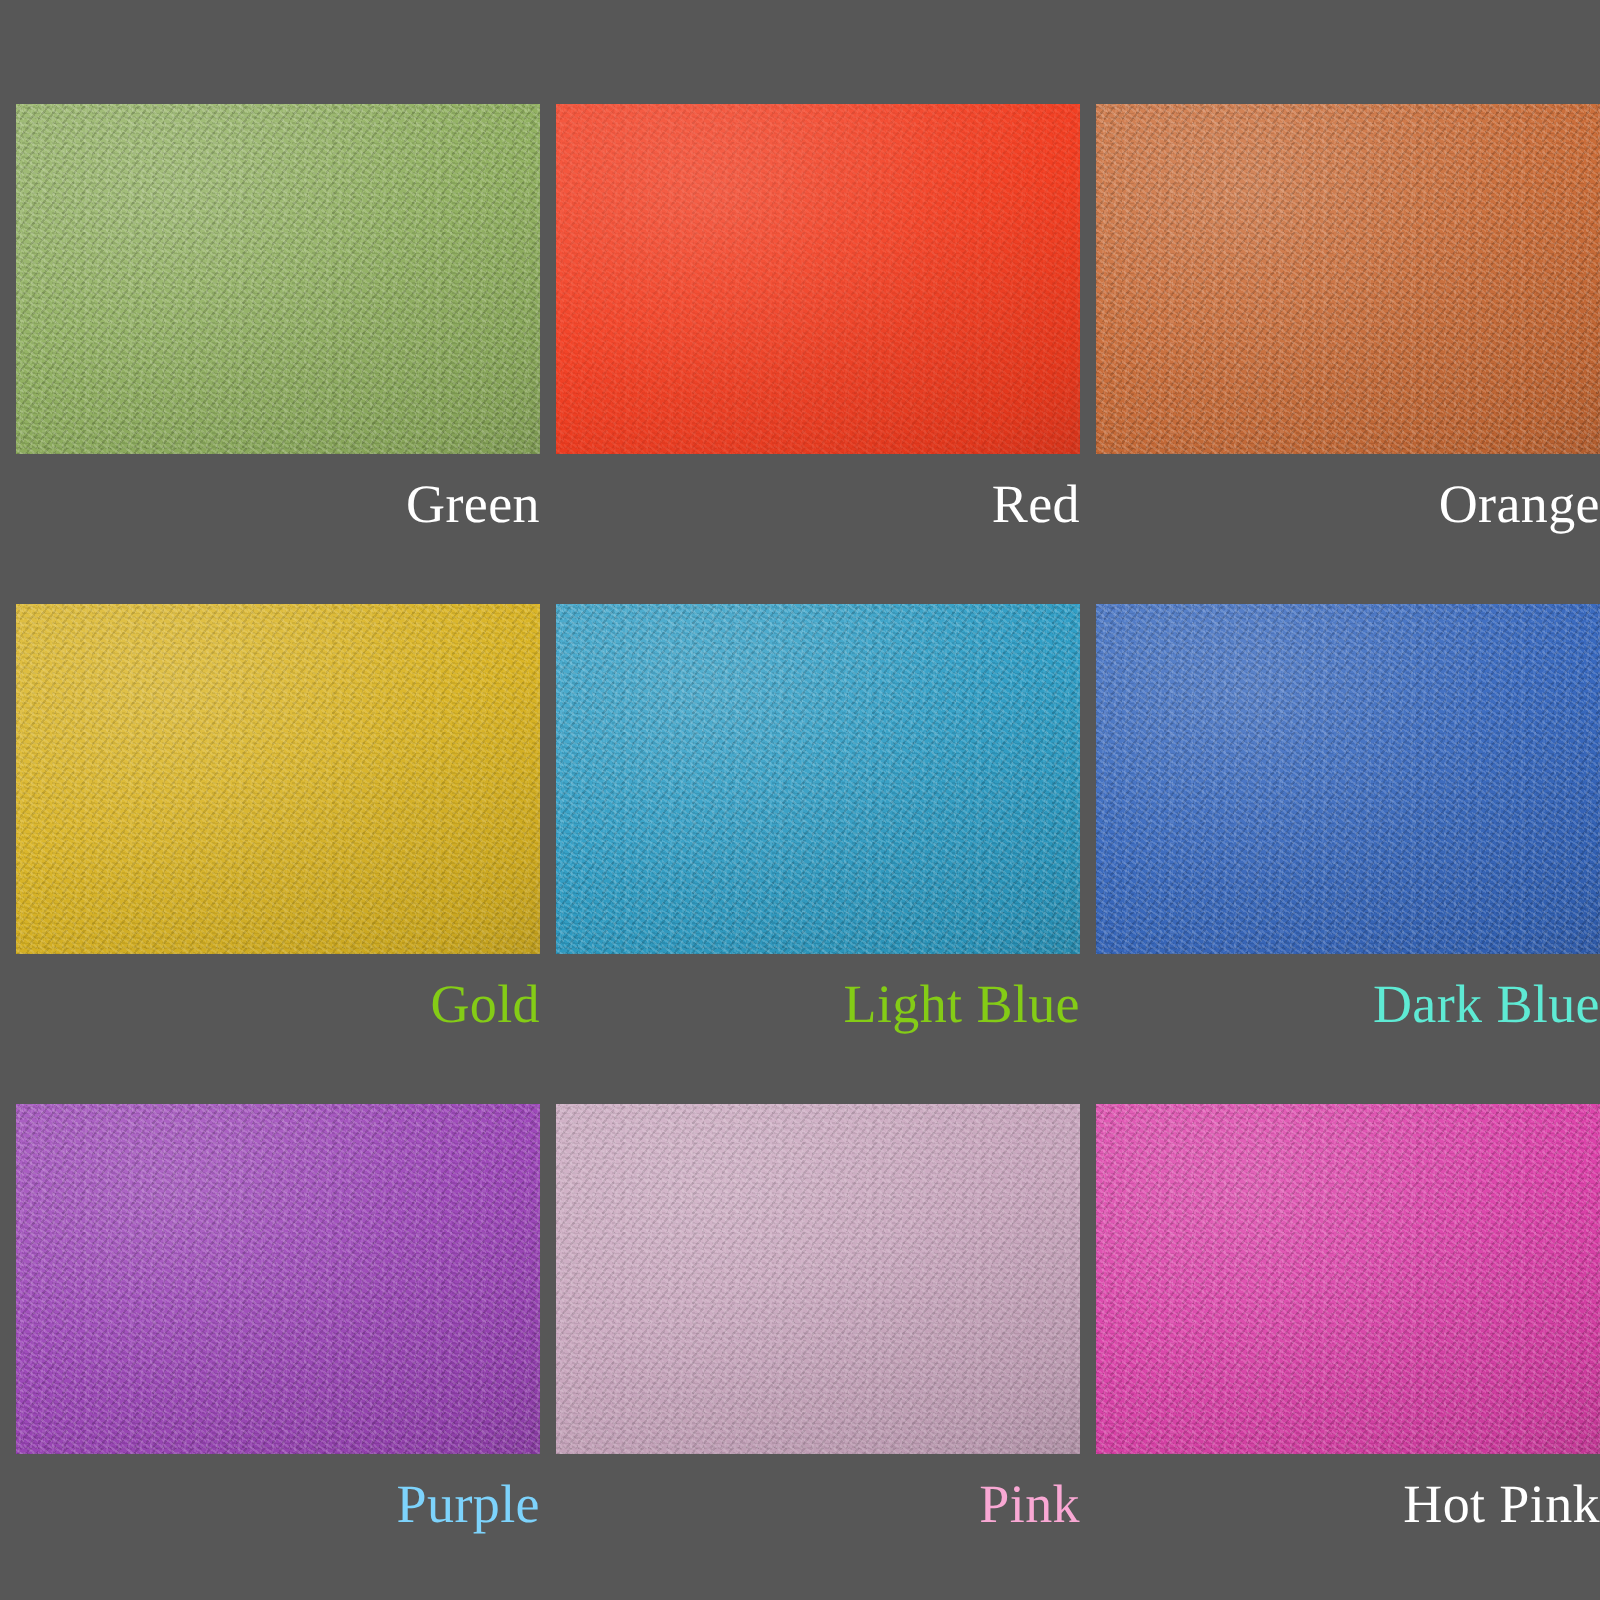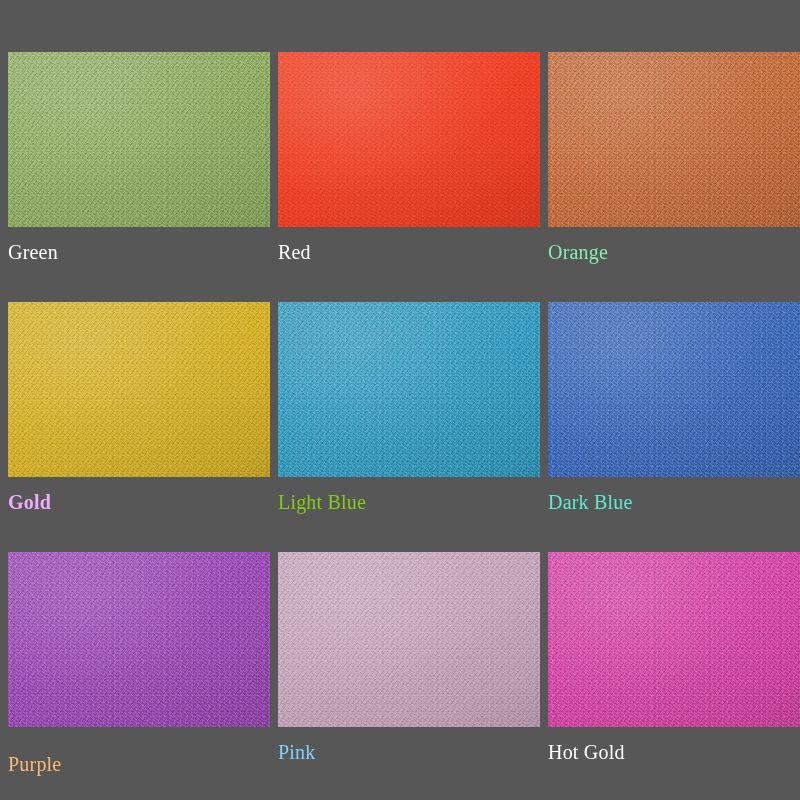--- a/index.html
+++ b/index.html
@@ -90,23 +90,23 @@
   }
   .chip-grain.coarse {
     opacity: 0.70;
   }
 
   .swatch-label {
     position: absolute;
     left: 0;
     width: 262px;
     top: 183px;
-    text-align: left;
+    text-align: right;
     color: #FFFFFF;
-    font-size: 20px;
+    font-size: 27px;
     line-height: 34px;
     letter-spacing: 0.2px;
     white-space: nowrap;
   }
   .swatch-cell.col-3 .swatch-label {
     width: 252px;
   }
 </style>
 </head>
 <body>
@@ -131,30 +131,30 @@
       </div>
       <div class="swatch-label" style="color: rgb(255, 255, 255);">Red</div>
     </div>
 
     <div class="swatch-cell col-3">
       <div class="chip">
         <div class="chip-base" style="background: rgb(201, 106, 53);"></div>
         <div class="chip-shade"></div>
         <div class="chip-grain coarse"></div>
       </div>
-      <div class="swatch-label" style="color: #86efac;">Orange</div>
+      <div class="swatch-label" style="color: #ffffff;">Orange</div>
     </div>
 
     <div class="swatch-cell col-1">
       <div class="chip">
         <div class="chip-base" style="background: rgb(217, 179, 33);"></div>
         <div class="chip-shade"></div>
         <div class="chip-grain"></div>
       </div>
-      <div class="swatch-label" style="color: #f0abfc; font-weight: bold;">Gold</div>
+      <div class="swatch-label" style="color: #84cc16;">Gold</div>
     </div>
 
     <div class="swatch-cell col-2">
       <div class="chip">
         <div class="chip-base" style="background: rgb(44, 156, 196);"></div>
         <div class="chip-shade"></div>
         <div class="chip-grain coarse"></div>
       </div>
       <div class="swatch-label" style="color: #84cc16;">Light Blue</div>
     </div>
@@ -167,35 +167,35 @@
       </div>
       <div class="swatch-label" style="color: #5eead4;">Dark Blue</div>
     </div>
 
     <div class="swatch-cell col-1">
       <div class="chip">
         <div class="chip-base" style="background: rgb(155, 68, 184);"></div>
         <div class="chip-shade"></div>
         <div class="chip-grain coarse"></div>
       </div>
-      <div class="swatch-label" style="color: #fdba74; margin-top: 12px;">Purple</div>
+      <div class="swatch-label" style="color: #7dd3fc;">Purple</div>
     </div>
 
     <div class="swatch-cell col-2">
       <div class="chip">
         <div class="chip-base" style="background: rgb(201, 166, 190);"></div>
         <div class="chip-shade"></div>
         <div class="chip-grain"></div>
       </div>
-      <div class="swatch-label" style="color: #7dd3fc;">Pink</div>
+      <div class="swatch-label" style="color: #f9a8d4;">Pink</div>
     </div>
 
     <div class="swatch-cell col-3">
       <div class="chip">
         <div class="chip-base" style="background: rgb(219, 63, 168);"></div>
         <div class="chip-shade"></div>
         <div class="chip-grain coarse"></div>
       </div>
-      <div class="swatch-label" style="color: rgb(255, 255, 255);">Hot Gold</div>
+      <div class="swatch-label" style="color: rgb(255, 255, 255);">Hot Pink</div>
     </div>
 
   </div>
 </div>
 
 </body></html>

